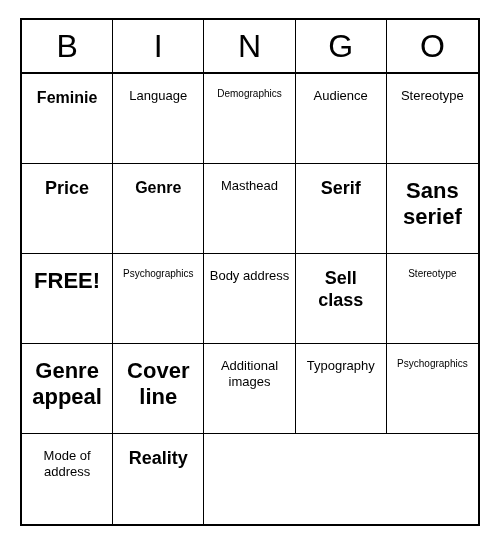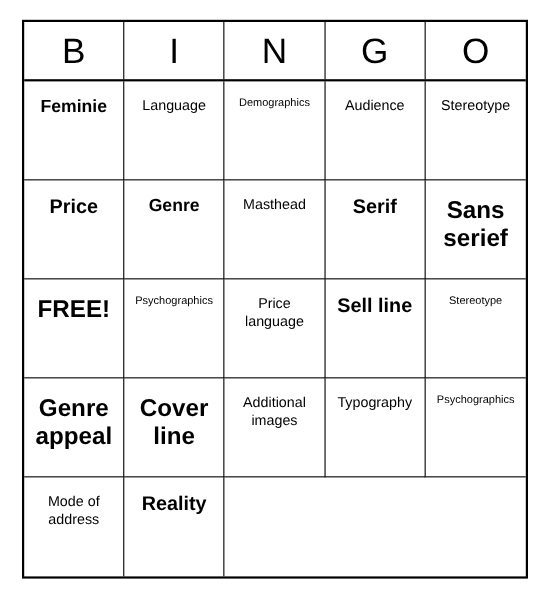--- a/index.html
+++ b/index.html
@@ -136,24 +136,24 @@
       <div class="cell">
         <span class="cell-text large">Sans serief</span>
       </div>
       <div class="cell">
         <span class="cell-text large">FREE!</span>
       </div>
       <div class="cell">
         <span class="cell-text small">Psychographics</span>
       </div>
       <div class="cell">
-        <span class="cell-text">Price language</span>
+        <span class="cell-text">Body address</span>
       </div>
       <div class="cell">
-        <span class="cell-text xlarge">Sell line</span>
+        <span class="cell-text xlarge">Sell class</span>
       </div>
       <div class="cell">
         <span class="cell-text small">Stereotype</span>
       </div>
       <div class="cell">
         <span class="cell-text large">Genre appeal</span>
       </div>
       <div class="cell">
         <span class="cell-text large">Cover line</span>
       </div>

